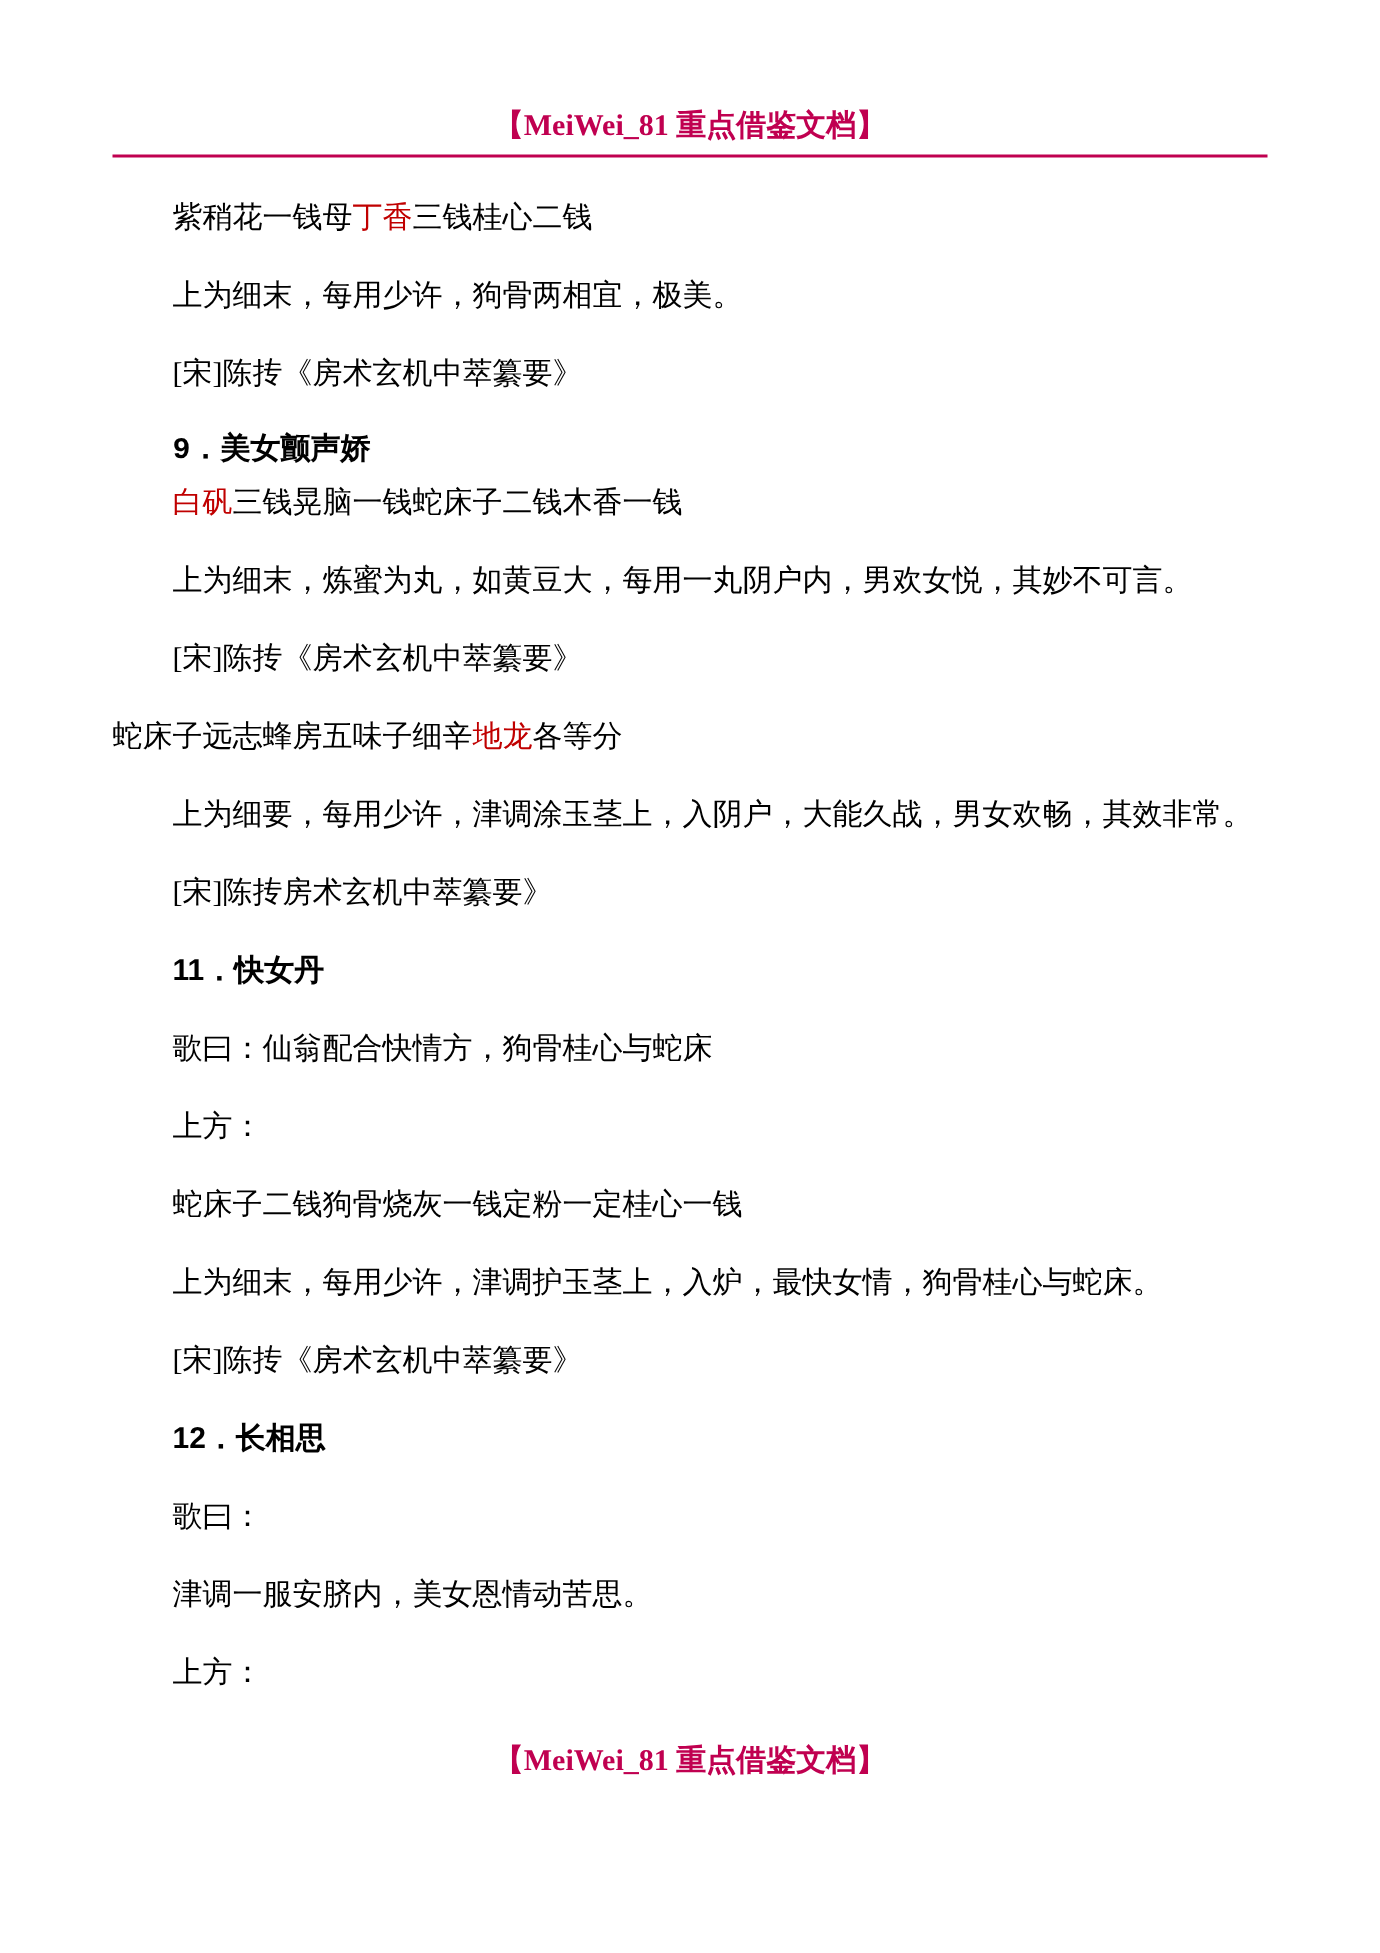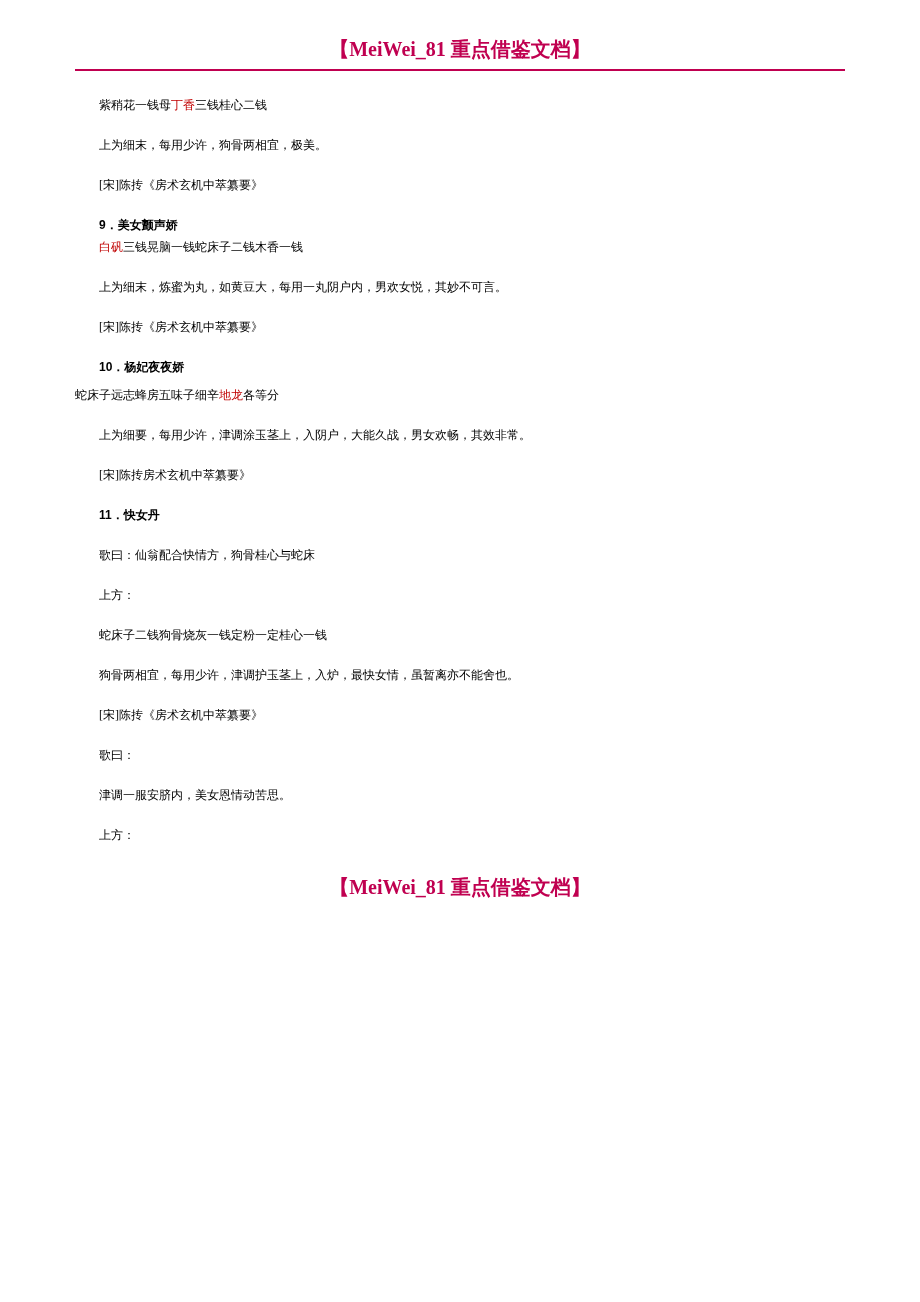--- a/index.html
+++ b/index.html
@@ -4,21 +4,21 @@
 <style>
   body {
     margin: 0;
     padding: 0;
     background: #ffffff;
     font-family: "SimSun", "宋体", serif;
     color: #000000;
     width: 920px;
   }
   .page {
-    padding: 36px 75px 40px 75px;
+    padding: 70px 75px 40px 75px;
     box-sizing: border-box;
   }
   .header {
     text-align: center;
     color: #C00050;
     font-size: 20px;
     font-weight: bold;
     border-bottom: 2px solid #C00050;
     padding-bottom: 6px;
     margin-bottom: 25px;
@@ -26,34 +26,34 @@
   }
   .footer {
     text-align: center;
     color: #C00050;
     font-size: 20px;
     font-weight: bold;
     margin-top: 30px;
     font-family: "SimSun", serif;
   }
   .content {
-    font-size: 12px;
+    font-size: 20px;
     line-height: 1.5;
   }
   .para {
     margin: 0 0 22px 0;
     text-indent: 2em;
   }
   .para-noindent {
     margin: 10px 0 22px 0;
     text-indent: 0;
   }
   .heading {
     font-weight: bold;
-    font-family: Liberation Sans, sans-serif;
+    font-family: Liberation Mono, monospace;
     margin: 0 0 4px 0;
     text-indent: 2em;
   }
   .heading-tight {
     font-weight: bold;
     font-family: "SimHei", "黑体", sans-serif;
     margin: 0 0 22px 0;
     text-indent: 2em;
   }
   .red {
@@ -83,42 +83,42 @@
 
     <p class="heading">9．美女颤声娇</p>
     <p class="after-heading" style="text-indent:2em;">
       <span class="red">白矾</span><span>三钱晃脑一钱蛇床子二钱木香一钱</span>
     </p>
 
     <p class="para">上为细末，炼蜜为丸，如黄豆大，每用一丸阴户内，男欢女悦，其妙不可言。</p>
 
     <p class="para">[宋]陈抟《房术玄机中萃纂要》</p>
 
-    <p class="heading">10．杨妃夜夜娇</p>
     <p class="para-noindent">
       <span>蛇床子远志蜂房五味子细辛</span><span class="red">地龙</span><span>各等分</span>
     </p>
 
     <p class="para">上为细要，每用少许，津调涂玉茎上，入阴户，大能久战，男女欢畅，其效非常。</p>
 
     <p class="para">[宋]陈抟房术玄机中萃纂要》</p>
 
     <p class="heading-tight">11．快女丹</p>
 
     <p class="para">歌曰：仙翁配合快情方，狗骨桂心与蛇床</p>
 
 
     <p class="para">上方：</p>
 
     <p class="para">蛇床子二钱狗骨烧灰一钱定粉一定桂心一钱</p>
 
-    <p class="para">狗骨两相宜，每用少许，津调护玉茎上，入炉，最快女情，虽暂离亦不能舍也。</p>
+    <p class="para">上为细末，每用少许，津调护玉茎上，入炉，最快女情，狗骨桂心与蛇床。</p>
 
     <p class="para">[宋]陈抟《房术玄机中萃纂要》</p>
 
+    <p class="heading-tight">12．长相思</p>
 
     <p class="para">歌曰：</p>
 
 
     <p class="para">津调一服安脐内，美女恩情动苦思。</p>
 
     <p class="para">上方：</p>
 
 
   </div>

